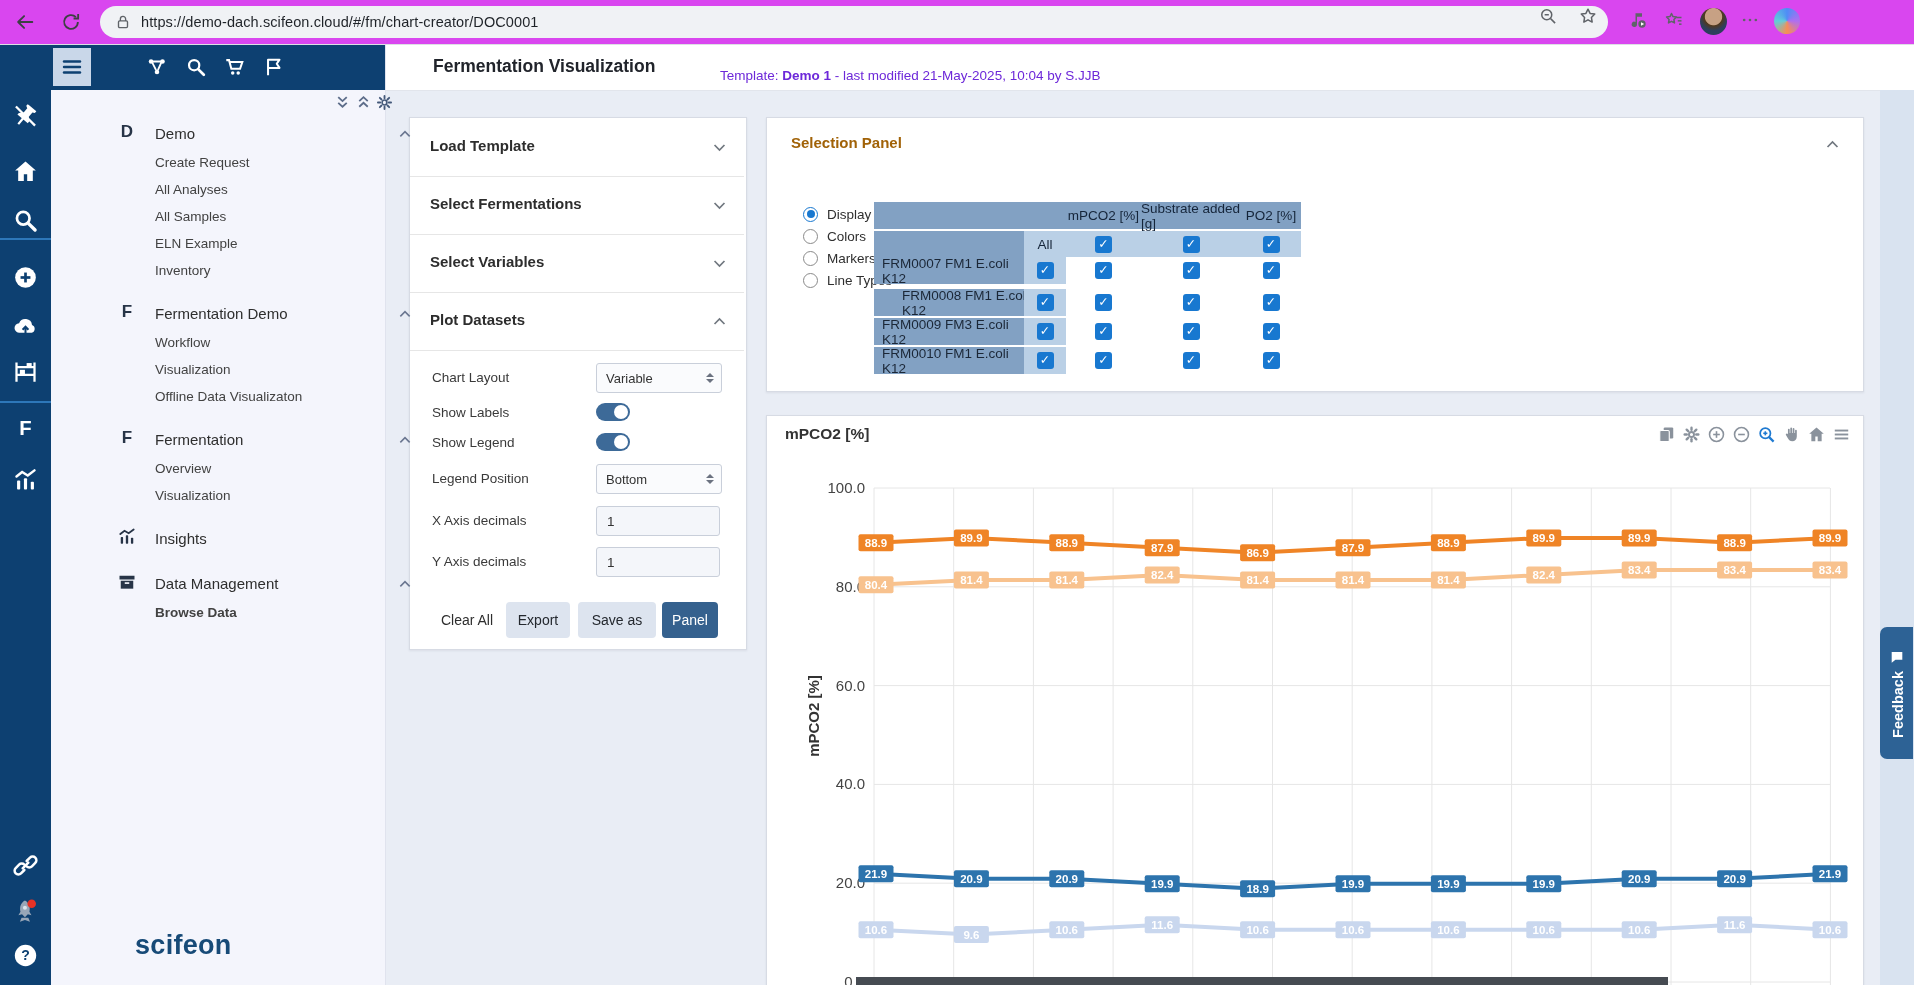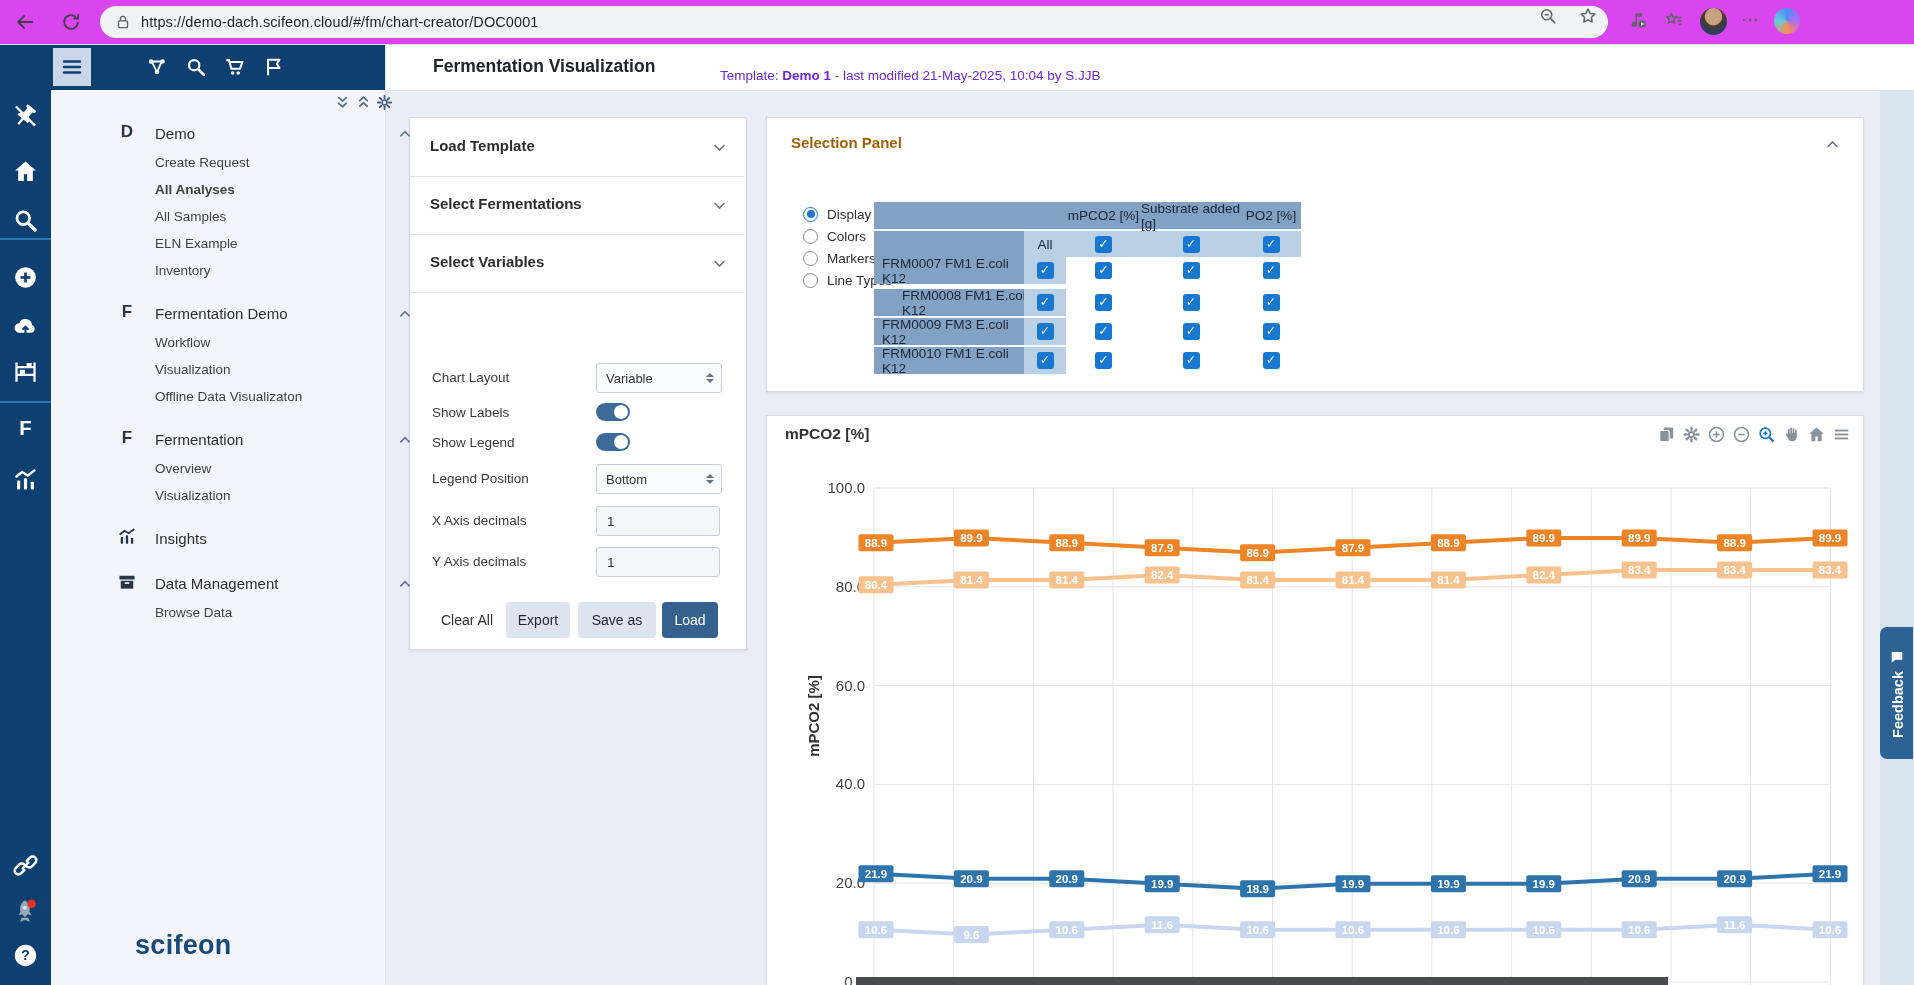--- a/index.html
+++ b/index.html
@@ -351,21 +351,21 @@
         <div class="tree-label" style="top: 6px;">Demo</div>
         <div class="tree-chev ic" style="top: 7px;">
           <svg viewBox="0 0 24 24">
             <polyline points="5,15.5 12,8.5 19,15.5" fill="none" stroke="currentColor" stroke-width="2.4"></polyline>
           </svg>
         </div>
       </div>
       <div class="tree-row" style="top: 105px; height: 27px;">
         <div class="tree-item-label" style="top: 6px;">Create Request</div>
       </div>
-      <div class="tree-row" style="top: 132px; height: 27px; font-weight: bold;">
+      <div class="tree-row" style="top: 132px; height: 27px;">
         <div class="tree-item-label" style="top: 6px;">All Analyses</div>
       </div>
       <div class="tree-row" style="top: 159px; height: 27px;">
         <div class="tree-item-label" style="top: 6px;">All Samples</div>
       </div>
       <div class="tree-row" style="top: 186px; height: 27px;">
         <div class="tree-item-label" style="top: 6px;">ELN Example</div>
       </div>
       <div class="tree-row" style="top: 213px; height: 27px;">
         <div class="tree-item-label" style="top: 6px;">Inventory</div>
@@ -428,21 +428,21 @@
             </svg>
           </span>
         </div>
         <div class="tree-label" style="top: 6px;">Data Management</div>
         <div class="tree-chev ic" style="top: 7px;">
           <svg viewBox="0 0 24 24">
             <polyline points="5,15.5 12,8.5 19,15.5" fill="none" stroke="currentColor" stroke-width="2.4"></polyline>
           </svg>
         </div>
       </div>
-      <div class="tree-row" style="top: 555px; height: 27px;">
+      <div class="tree-row" style="top: 555px; height: 27px; font-weight: bold;">
         <div class="tree-item-label" style="top: 6px;">Browse Data</div>
       </div>
     </div>
   <div id="side-logo">scifeon</div>
 </div>
 
 <div id="main-header">
   <span id="page-title">Fermentation Visualization</span>
   <span id="template-info"><span>Template: </span><b>Demo 1</b><span> - last modified 21-May-2025, 10:04 by S.JJB</span></span>
 </div>
@@ -462,20 +462,28 @@
         <svg viewBox="0 0 24 24">
           <polyline points="5,8.5 12,15.5 19,8.5" fill="none" stroke="currentColor" stroke-width="2.4"></polyline>
         </svg>
       </span>
   </div>
   <div class="acc-row" style="top:116px">
     <span class="acc-label">Select Variables</span>
     <span class="acc-chev ic">
         <svg viewBox="0 0 24 24">
           <polyline points="5,8.5 12,15.5 19,8.5" fill="none" stroke="currentColor" stroke-width="2.4"></polyline>
+        </svg>
+      </span>
+  </div>
+  <div class="acc-row" style="top:174px">
+    <span class="acc-label">Plot Datasets</span>
+    <span class="acc-chev ic">
+        <svg viewBox="0 0 24 24">
+          <polyline points="5,15.5 12,8.5 19,15.5" fill="none" stroke="currentColor" stroke-width="2.4"></polyline>
         </svg>
       </span>
   </div>
 
   <span class="fld-label" style="top:252px">Chart Layout</span>
   <div class="select" style="top:245px">
     <span class="val">Variable</span>
     <span class="spin">
         <i class="up"></i>
         <i class="dn"></i>
@@ -499,21 +507,21 @@
 
   <span class="fld-label" style="top:395px">X Axis decimals</span>
   <input class="num-input" style="top: 388px;" value="1">
 
   <span class="fld-label" style="top:436px">Y Axis decimals</span>
   <input class="num-input" style="top: 429px;" value="1">
 
   <button class="btn btn-plain">Clear All</button>
   <button class="btn btn-light" style="left:96px;width:64px">Export</button>
   <button class="btn btn-light" style="left:168px;width:78px">Save as</button>
-  <button class="btn btn-primary">Load</button>
+  <button class="btn btn-primary">Panel</button>
 </div>
 
 <div id="sel-card" class="card">
   <span id="sel-title">Selection Panel</span>
   <span id="sel-chev" class="ic">
       <svg viewBox="0 0 24 24">
         <polyline points="5,15.5 12,8.5 19,15.5" fill="none" stroke="currentColor" stroke-width="2.4"></polyline>
       </svg>
     </span>
   <div id="sel-radios">

